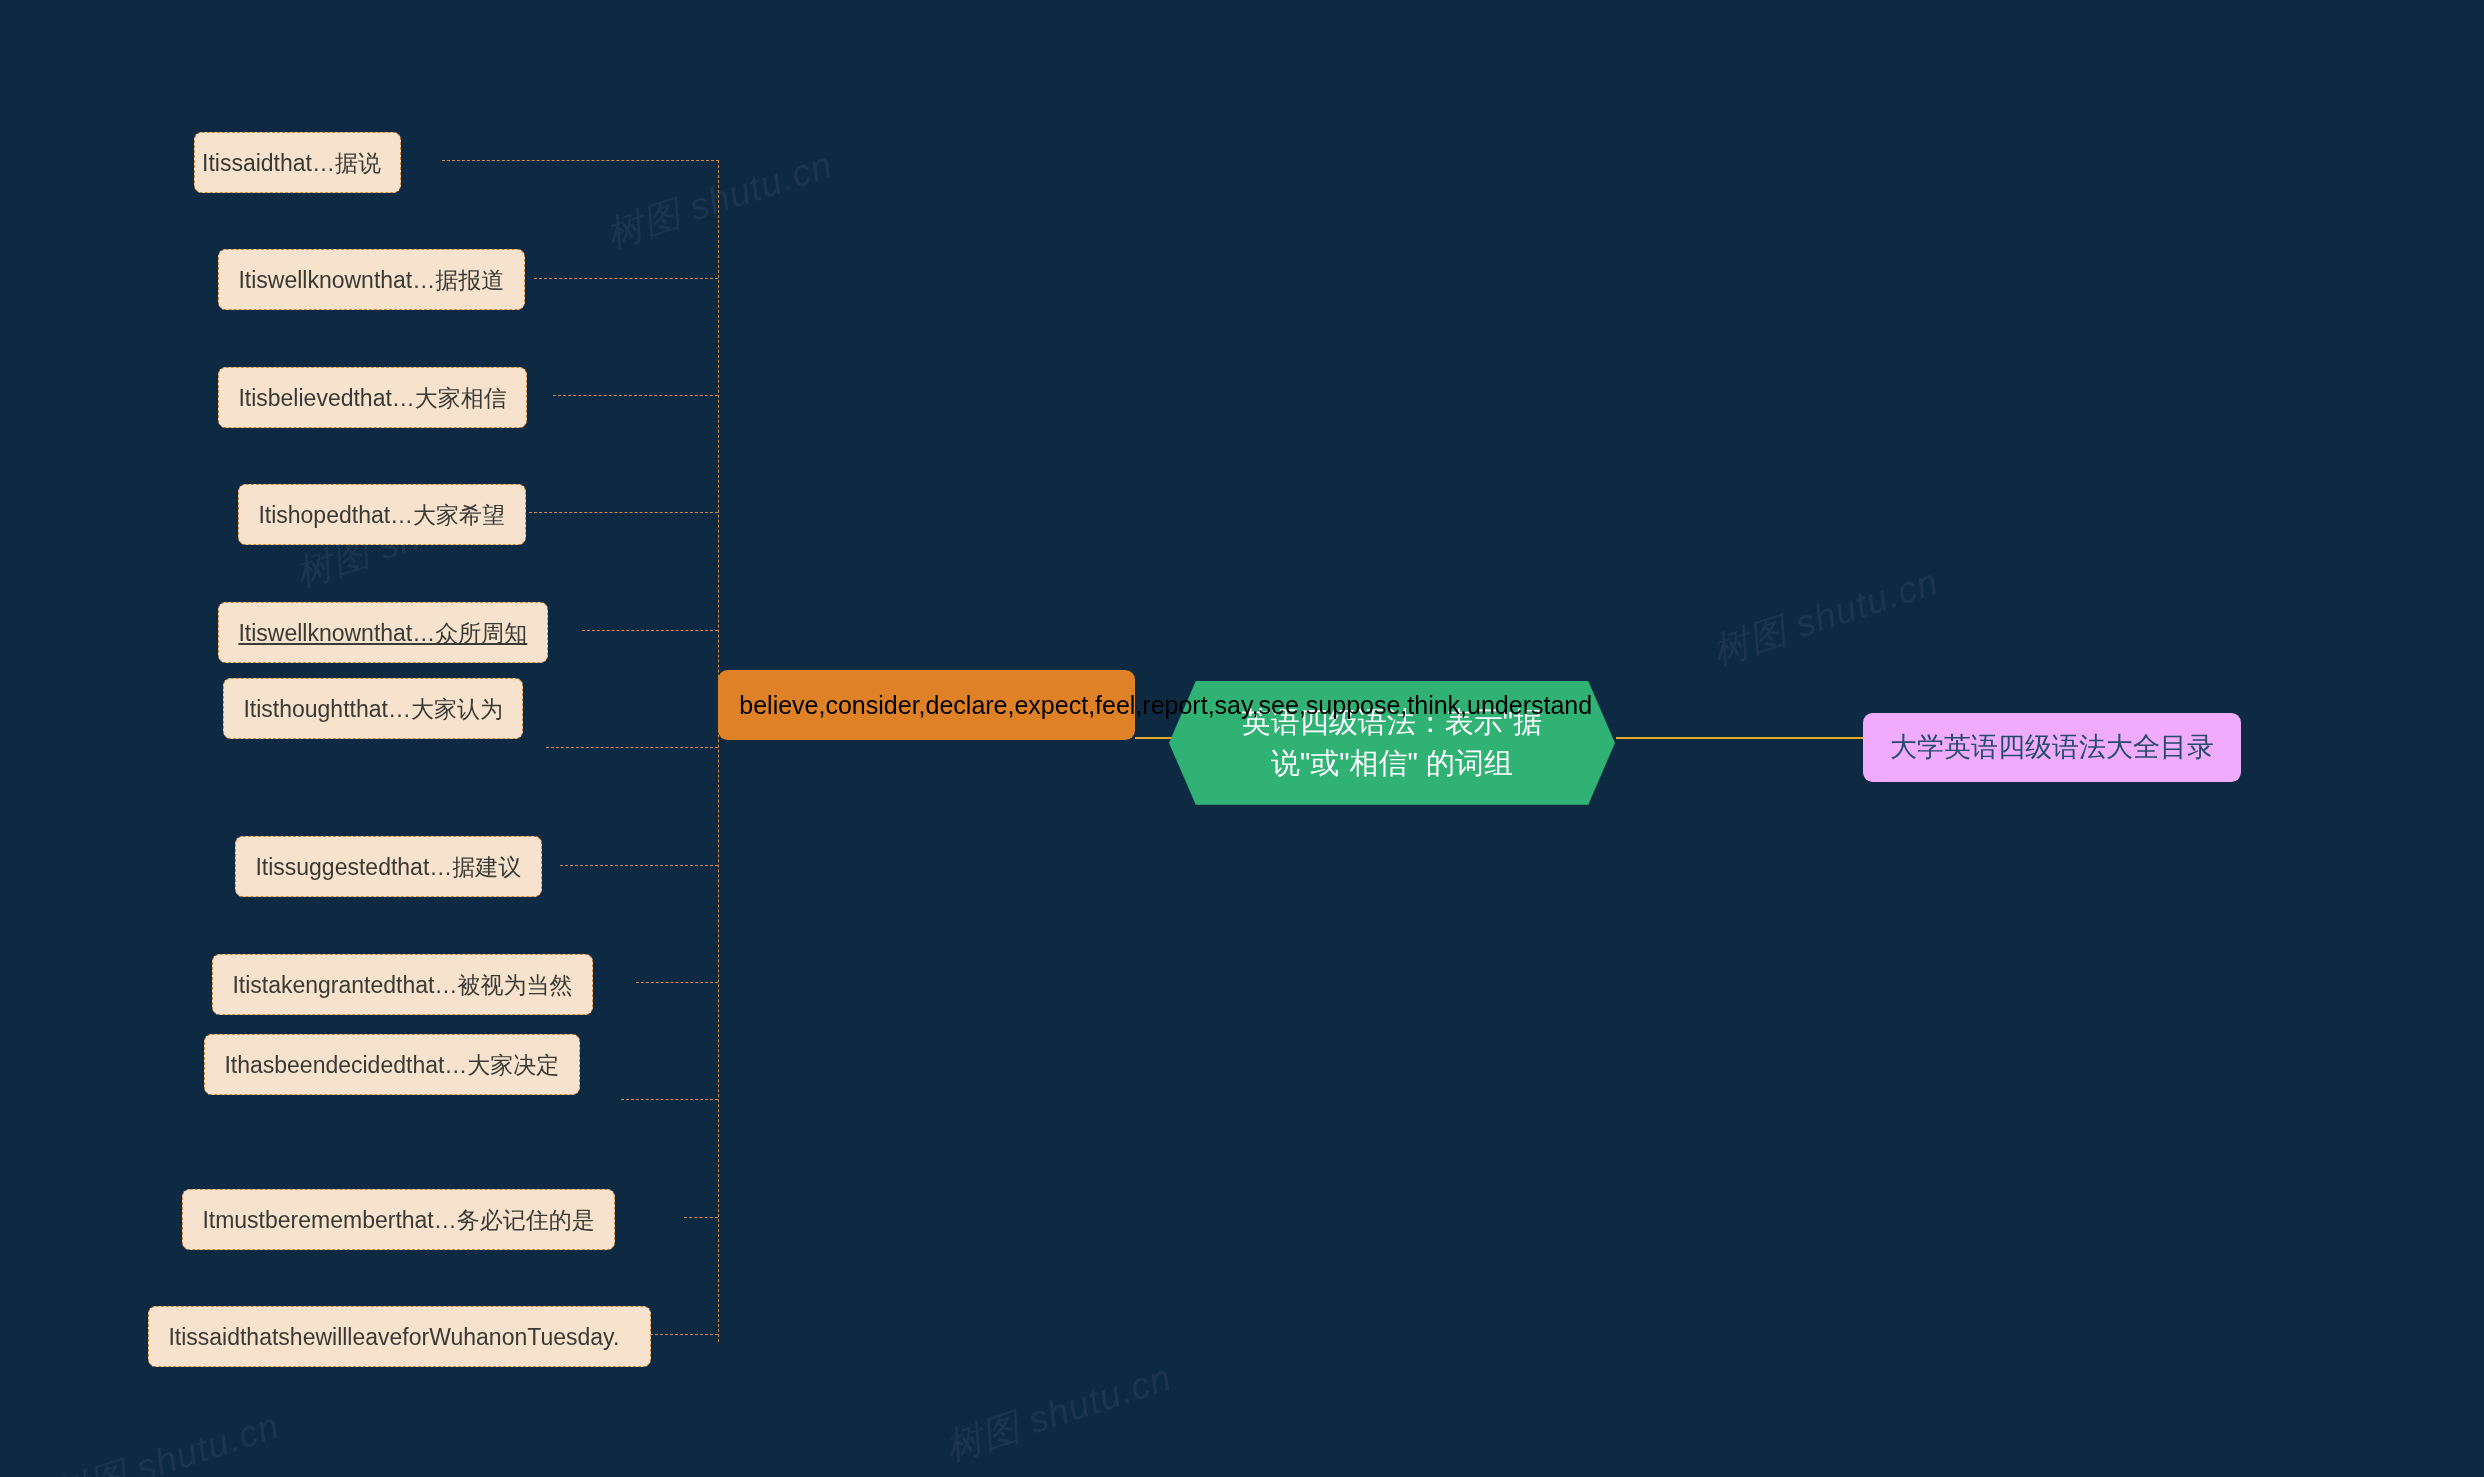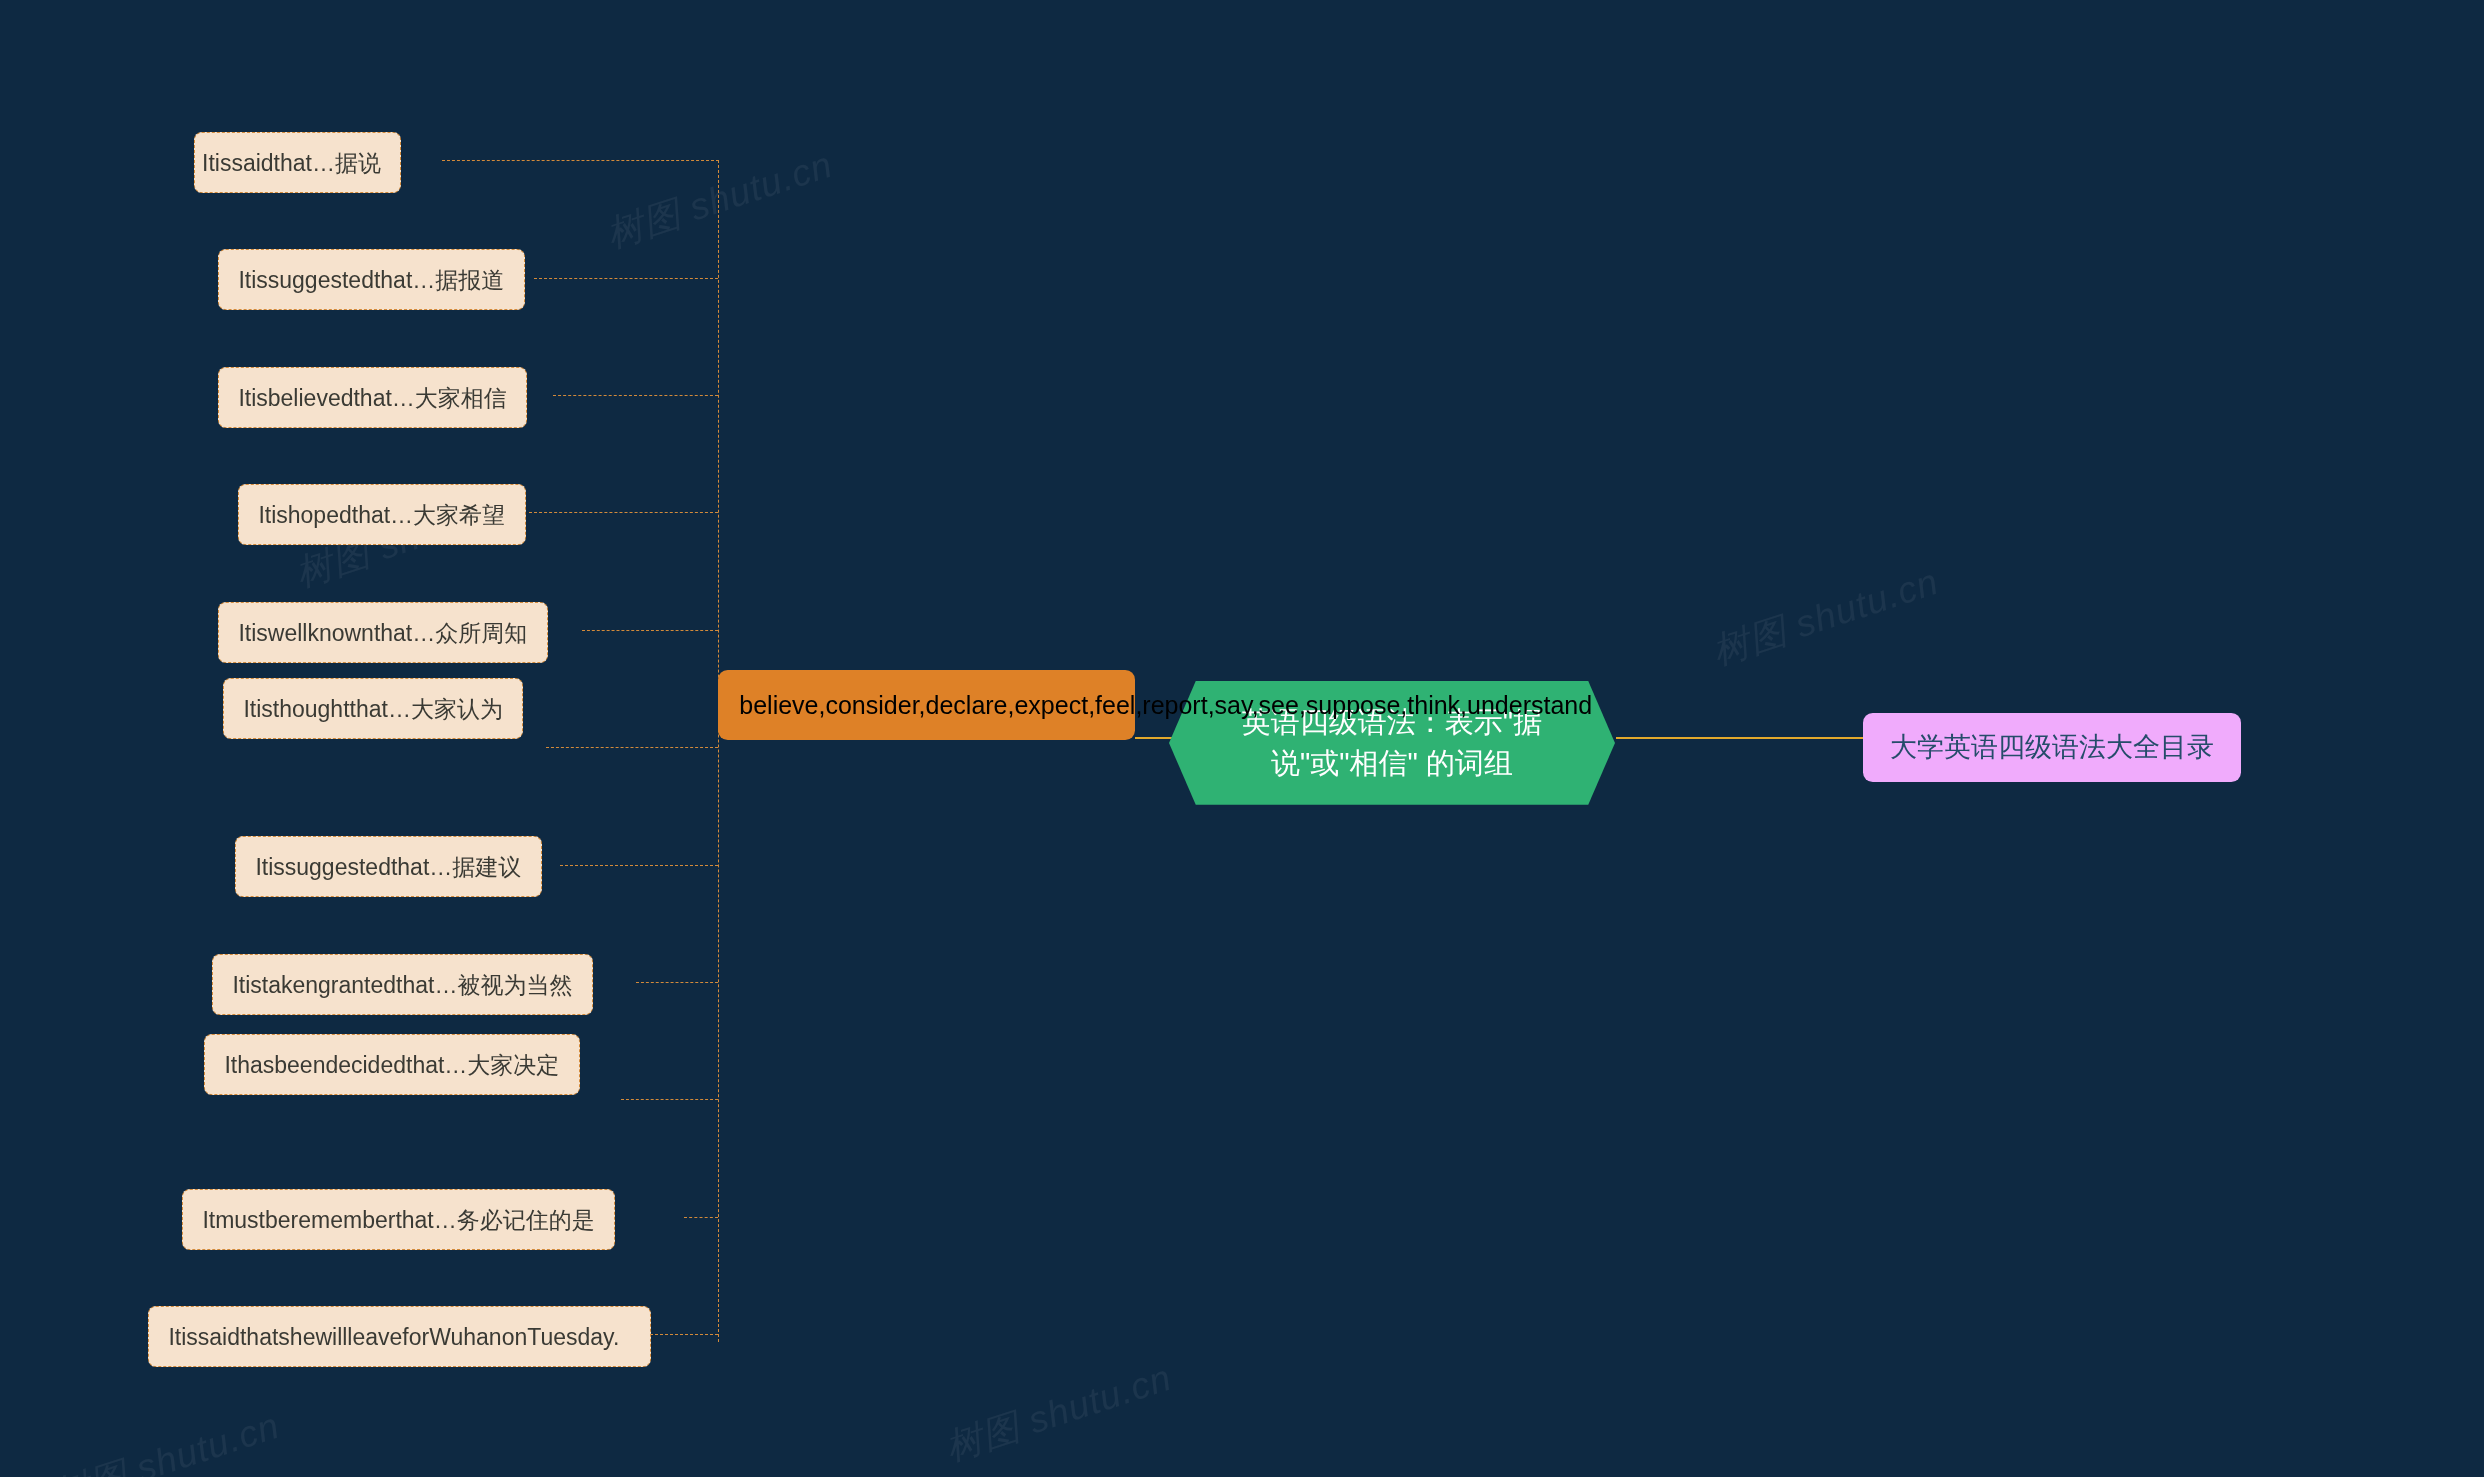--- a/index.html
+++ b/index.html
@@ -138,29 +138,29 @@
   </div>
 
   <div class="node branch-right">
     <span>大学英语四级语法大全目录</span>
   </div>
 
   <div class="node leaf" style="left:194px; top:132px;padding-left:7px;">
       <span>Itissaidthat…据说</span>
     </div>
   <div class="node leaf" style="left:218px; top:249px;">
-      <span>Itissuggestedthat…据报道</span>
+      <span>Itiswellknownthat…据报道</span>
     </div>
   <div class="node leaf" style="left:218px; top:367px;">
       <span>Itisbelievedthat…大家相信</span>
     </div>
   <div class="node leaf" style="left:238px; top:484px;">
       <span>Itishopedthat…大家希望</span>
     </div>
-  <div class="node leaf" style="left:218px; top:602px;">
+  <div class="node leaf" style="left:218px; top:602px;text-decoration:underline;">
       <span>Itiswellknownthat…众所周知</span>
     </div>
   <div class="node leaf" style="left:223px; top:678px;">
       <span>Itisthoughtthat…大家认为</span>
     </div>
   <div class="node leaf" style="left:212px; top:954px;">
       <span>Itistakengrantedthat…被视为当然</span>
     </div>
   <div class="node leaf" style="left:235px; top:836px;">
       <span>Itissuggestedthat…据建议</span>

